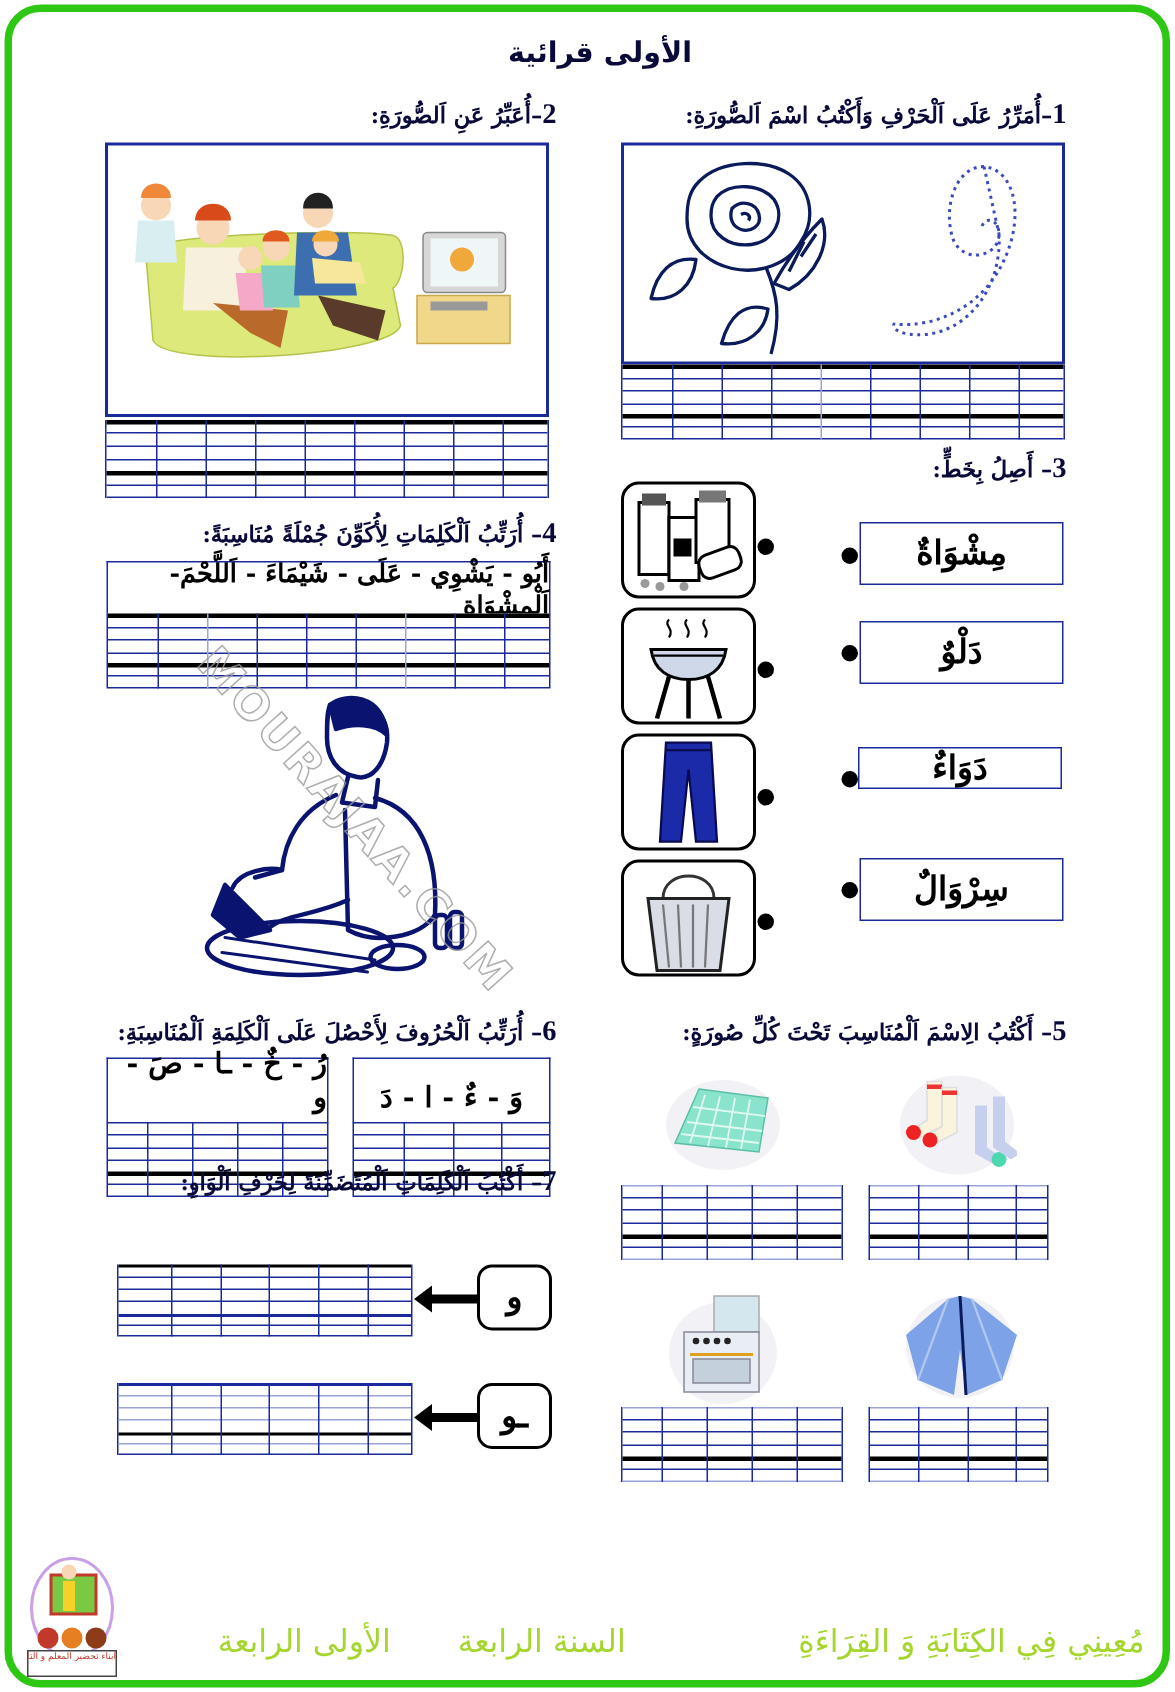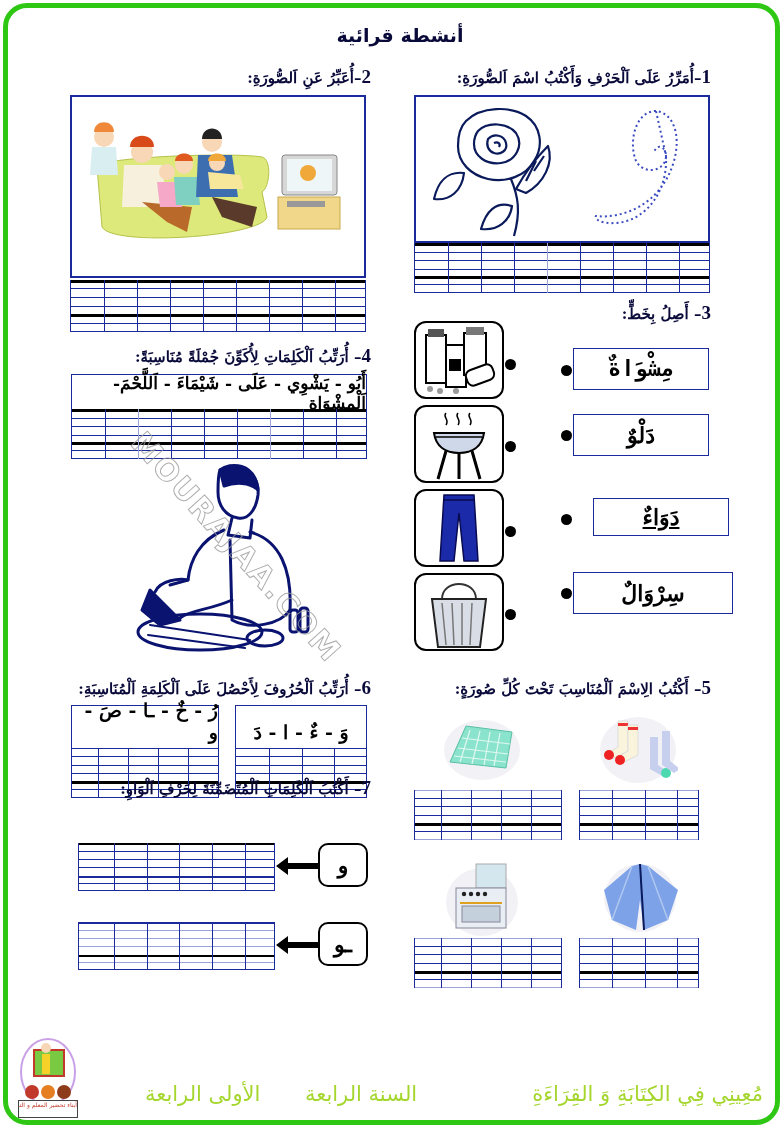--- a/index.html
+++ b/index.html
@@ -59,21 +59,21 @@
     left: 150px; top: 425px; transform: rotate(48deg); transform-origin: left top;
     font-family: "DejaVu Sans", sans-serif; font-weight: bold; font-size: 30px;
     color: transparent; -webkit-text-stroke: 1px #9a9a9a; letter-spacing: 2px; opacity: .8;
   }
 </style>
 </head>
 <body>
 
 <div class="frame"></div>
 
-<div class="abs page-title">أنشطة قرائية</div>
+<div class="abs page-title">الأولى قرائية</div>
 
 <div class="abs q-title" style="right:72px; top:66px;">
   <span class="q-num">1</span><span>–أُمَرِّرُ عَلَى اَلْحَرْفِ وَأَكْتُبُ اسْمَ اَلصُّورَةِ:</span>
 </div>
 <div class="abs box" style="left:414px; top:95px; width:296px; height:148px;">
   <svg width="160" height="140" viewBox="0 0 160 140" style="position:absolute; left:10px; top:4px;">
     <g fill="none" stroke="#0a1a5a" stroke-width="2.2" stroke-linejoin="round">
       <path d="M40 20 C55 5 85 5 100 15 C115 25 118 45 108 60 C100 75 80 82 62 78 C45 74 32 62 32 45 C32 33 34 26 40 20 Z"></path>
       <path d="M52 30 C62 20 82 22 90 32 C98 44 90 60 75 62 C60 64 48 55 48 43 C48 37 49 34 52 30 Z"></path>
       <path d="M62 38 C68 32 78 34 80 42 C82 50 74 54 68 52 C62 50 60 44 62 38 Z"></path>
@@ -170,21 +170,21 @@
     <rect x="48" y="10" width="22" height="42" fill="#fff" stroke="#000" stroke-width="2"></rect>
       <rect x="50" y="4" width="18" height="8" fill="#777"></rect>
     <rect x="50" y="44" width="28" height="16" rx="6" fill="#fff" stroke="#000" stroke-width="2" transform="rotate(-20 64 52)"></rect>
     <circle cx="14" cy="66" r="3" fill="#999"></circle>
       <circle cx="24" cy="68" r="3" fill="#999"></circle>
       <circle cx="40" cy="68" r="3" fill="#999"></circle>
   </svg>
 </div>
 <div class="abs dot" style="left:505px; top:359px;"></div>
 <div class="abs dot" style="left:561px; top:365px;"></div>
-<div class="abs word-box" style="left:573px; top:348px; width:136px; height:42px;font-family:Liberation Mono, monospace;">مِشْوَاةٌ</div>
+<div class="abs word-box" style="left:573px; top:348px; width:136px; height:42px;">مِشْوَاةٌ</div>
 
 <div class="abs pic-box" style="left:414px; top:405px; width:90px; height:78px;">
   <svg width="86" height="74" viewBox="0 0 86 74">
     <path d="M30 6 C26 10 34 12 30 18 M42 6 C38 10 46 12 42 18 M54 6 C50 10 58 12 54 18" fill="none" stroke="#000" stroke-width="1.5"></path>
     <path d="M18 26 L68 26 C66 40 56 46 43 46 C30 46 20 40 18 26 Z" fill="#cfd8e8" stroke="#000" stroke-width="2"></path>
     <path d="M20 30 L66 30" stroke="#000" stroke-width="1.5"></path>
     <path d="M30 44 L22 72 M43 46 L43 72 M56 44 L64 72" stroke="#000" stroke-width="3"></path>
   </svg>
 </div>
 <div class="abs dot" style="left:505px; top:441px;"></div>
@@ -192,32 +192,32 @@
 <div class="abs word-box" style="left:573px; top:414px; width:136px; height:42px;">دَلْوٌ</div>
 
 <div class="abs pic-box" style="left:414px; top:489px; width:90px; height:78px;">
   <svg width="86" height="74" viewBox="0 0 86 74">
     <path d="M28 4 L58 4 L62 70 L48 70 L43 22 L38 70 L24 70 Z" fill="#1a2aa8" stroke="#0a0a50" stroke-width="1.5"></path>
     <path d="M28 9 L58 9" stroke="#0a0a50" stroke-width="1.5"></path>
   </svg>
 </div>
 <div class="abs dot" style="left:505px; top:526px;"></div>
 <div class="abs dot" style="left:561px; top:514px;"></div>
-<div class="abs word-box" style="left:593px; top:498px; width:136px; height:38px;text-decoration:underline;">دَوَاءٌ</div>
+<div class="abs word-box" style="left:572px; top:498px; width:136px; height:28px;">دَوَاءٌ</div>
 
 <div class="abs pic-box" style="left:414px; top:573px; width:90px; height:78px;">
   <svg width="86" height="74" viewBox="0 0 86 74">
     <path d="M26 24 C26 4 60 4 60 24" fill="none" stroke="#333" stroke-width="2"></path>
     <path d="M16 24 L70 24 L64 72 L22 72 Z" fill="#d8dde6" stroke="#222" stroke-width="2"></path>
     <path d="M26 28 L30 70 M36 28 L38 70 M46 28 L46 70 M56 28 L54 70" stroke="#777" stroke-width="1.5"></path>
   </svg>
 </div>
 <div class="abs dot" style="left:505px; top:609px;"></div>
 <div class="abs dot" style="left:561px; top:588px;"></div>
-<div class="abs word-box" style="left:573px; top:572px; width:160px; height:42px;">سِرْوَالٌ</div>
+<div class="abs word-box" style="left:573px; top:572px; width:136px; height:42px;">سِرْوَالٌ</div>
 
 <div class="abs q-title" style="right:412px; top:345px;">
   <span class="q-num">4</span><span>– أُرَتِّبُ اَلْكَلِمَاتِ لِأُكَوِّنَ جُمْلَةً مُنَاسِبَةً:</span>
 </div>
 <div class="abs" style="left:71px; top:374px; width:296px; height:36px; border:1px solid #1a2a9a; border-bottom:none; display:flex; align-items:center; justify-content:center; direction:rtl; font-family:'DejaVu Serif',serif; font-weight:bold; font-size:17px;">أَبُو - يَشْوِي - عَلَى - شَيْمَاءَ - اَللَّحْمَ- اَلْمِشْوَاةِ</div>
 <div class="grid" style="left:71px; top:409px; width:296px; height:50px;">
   <div class="hl thick" style="top:0"></div>
     <div class="hl" style="top:9px"></div>
     <div class="hl" style="top:17px"></div>
     <div class="hl" style="top:26px"></div>

